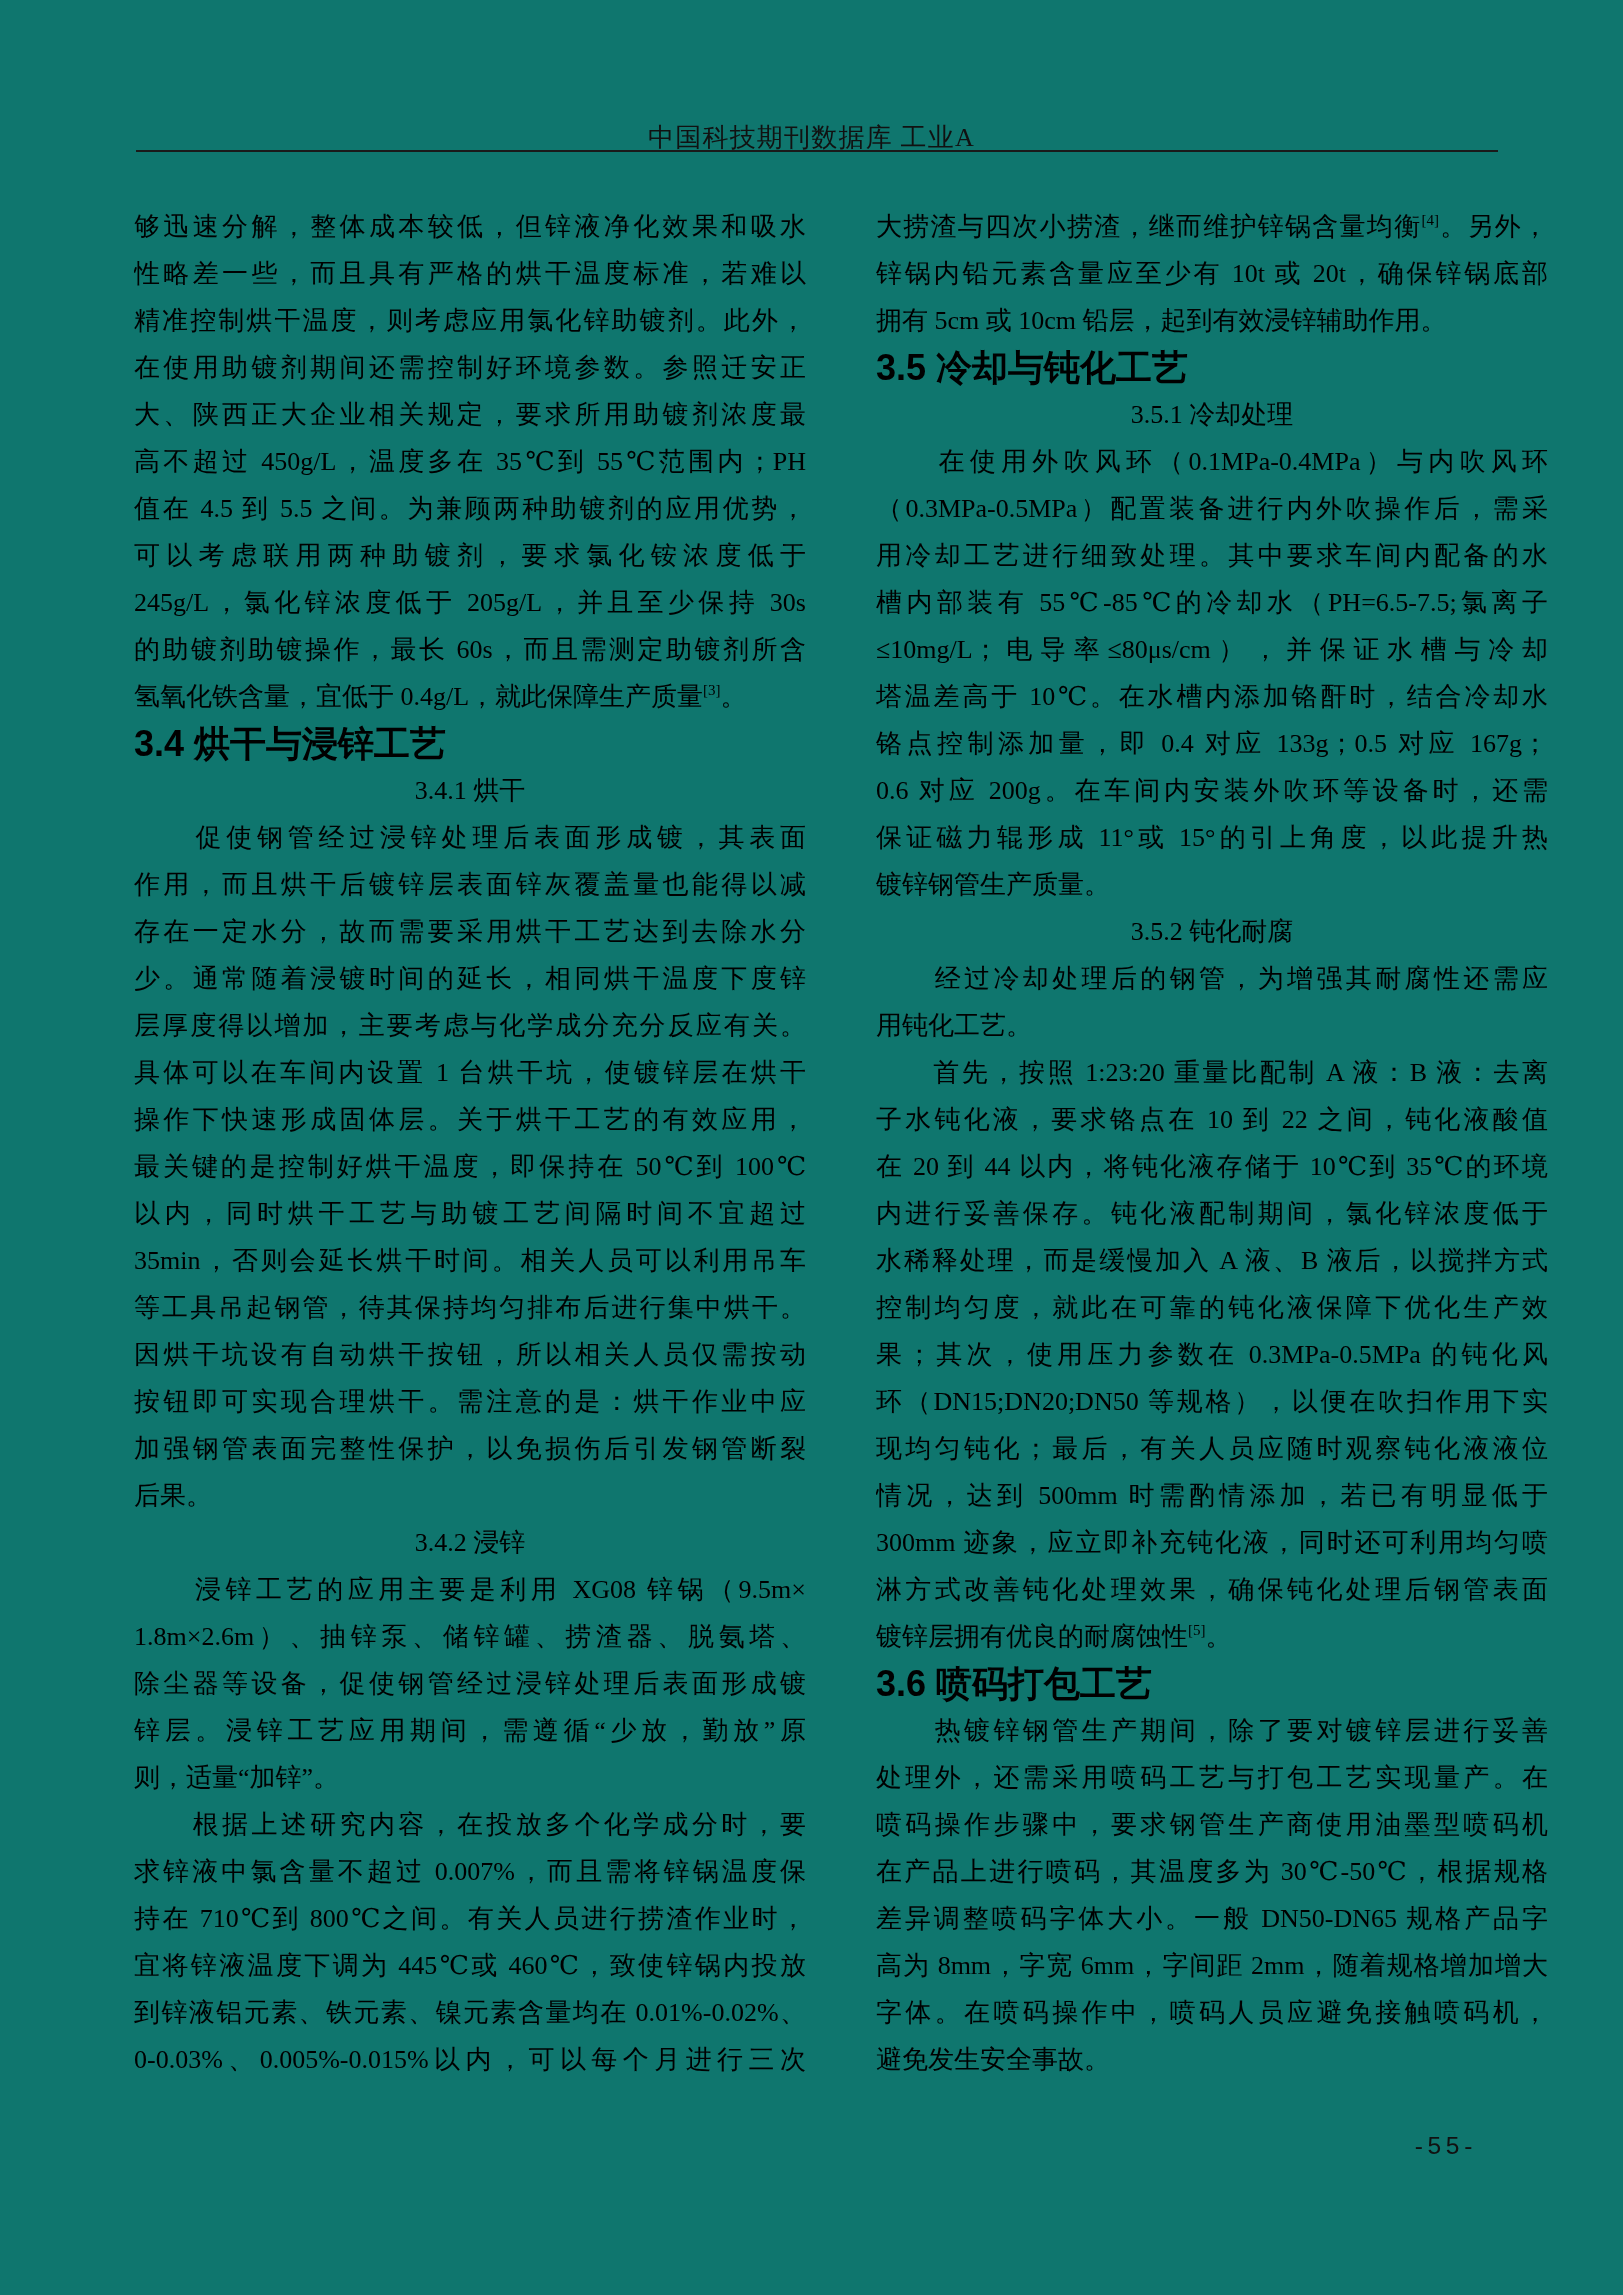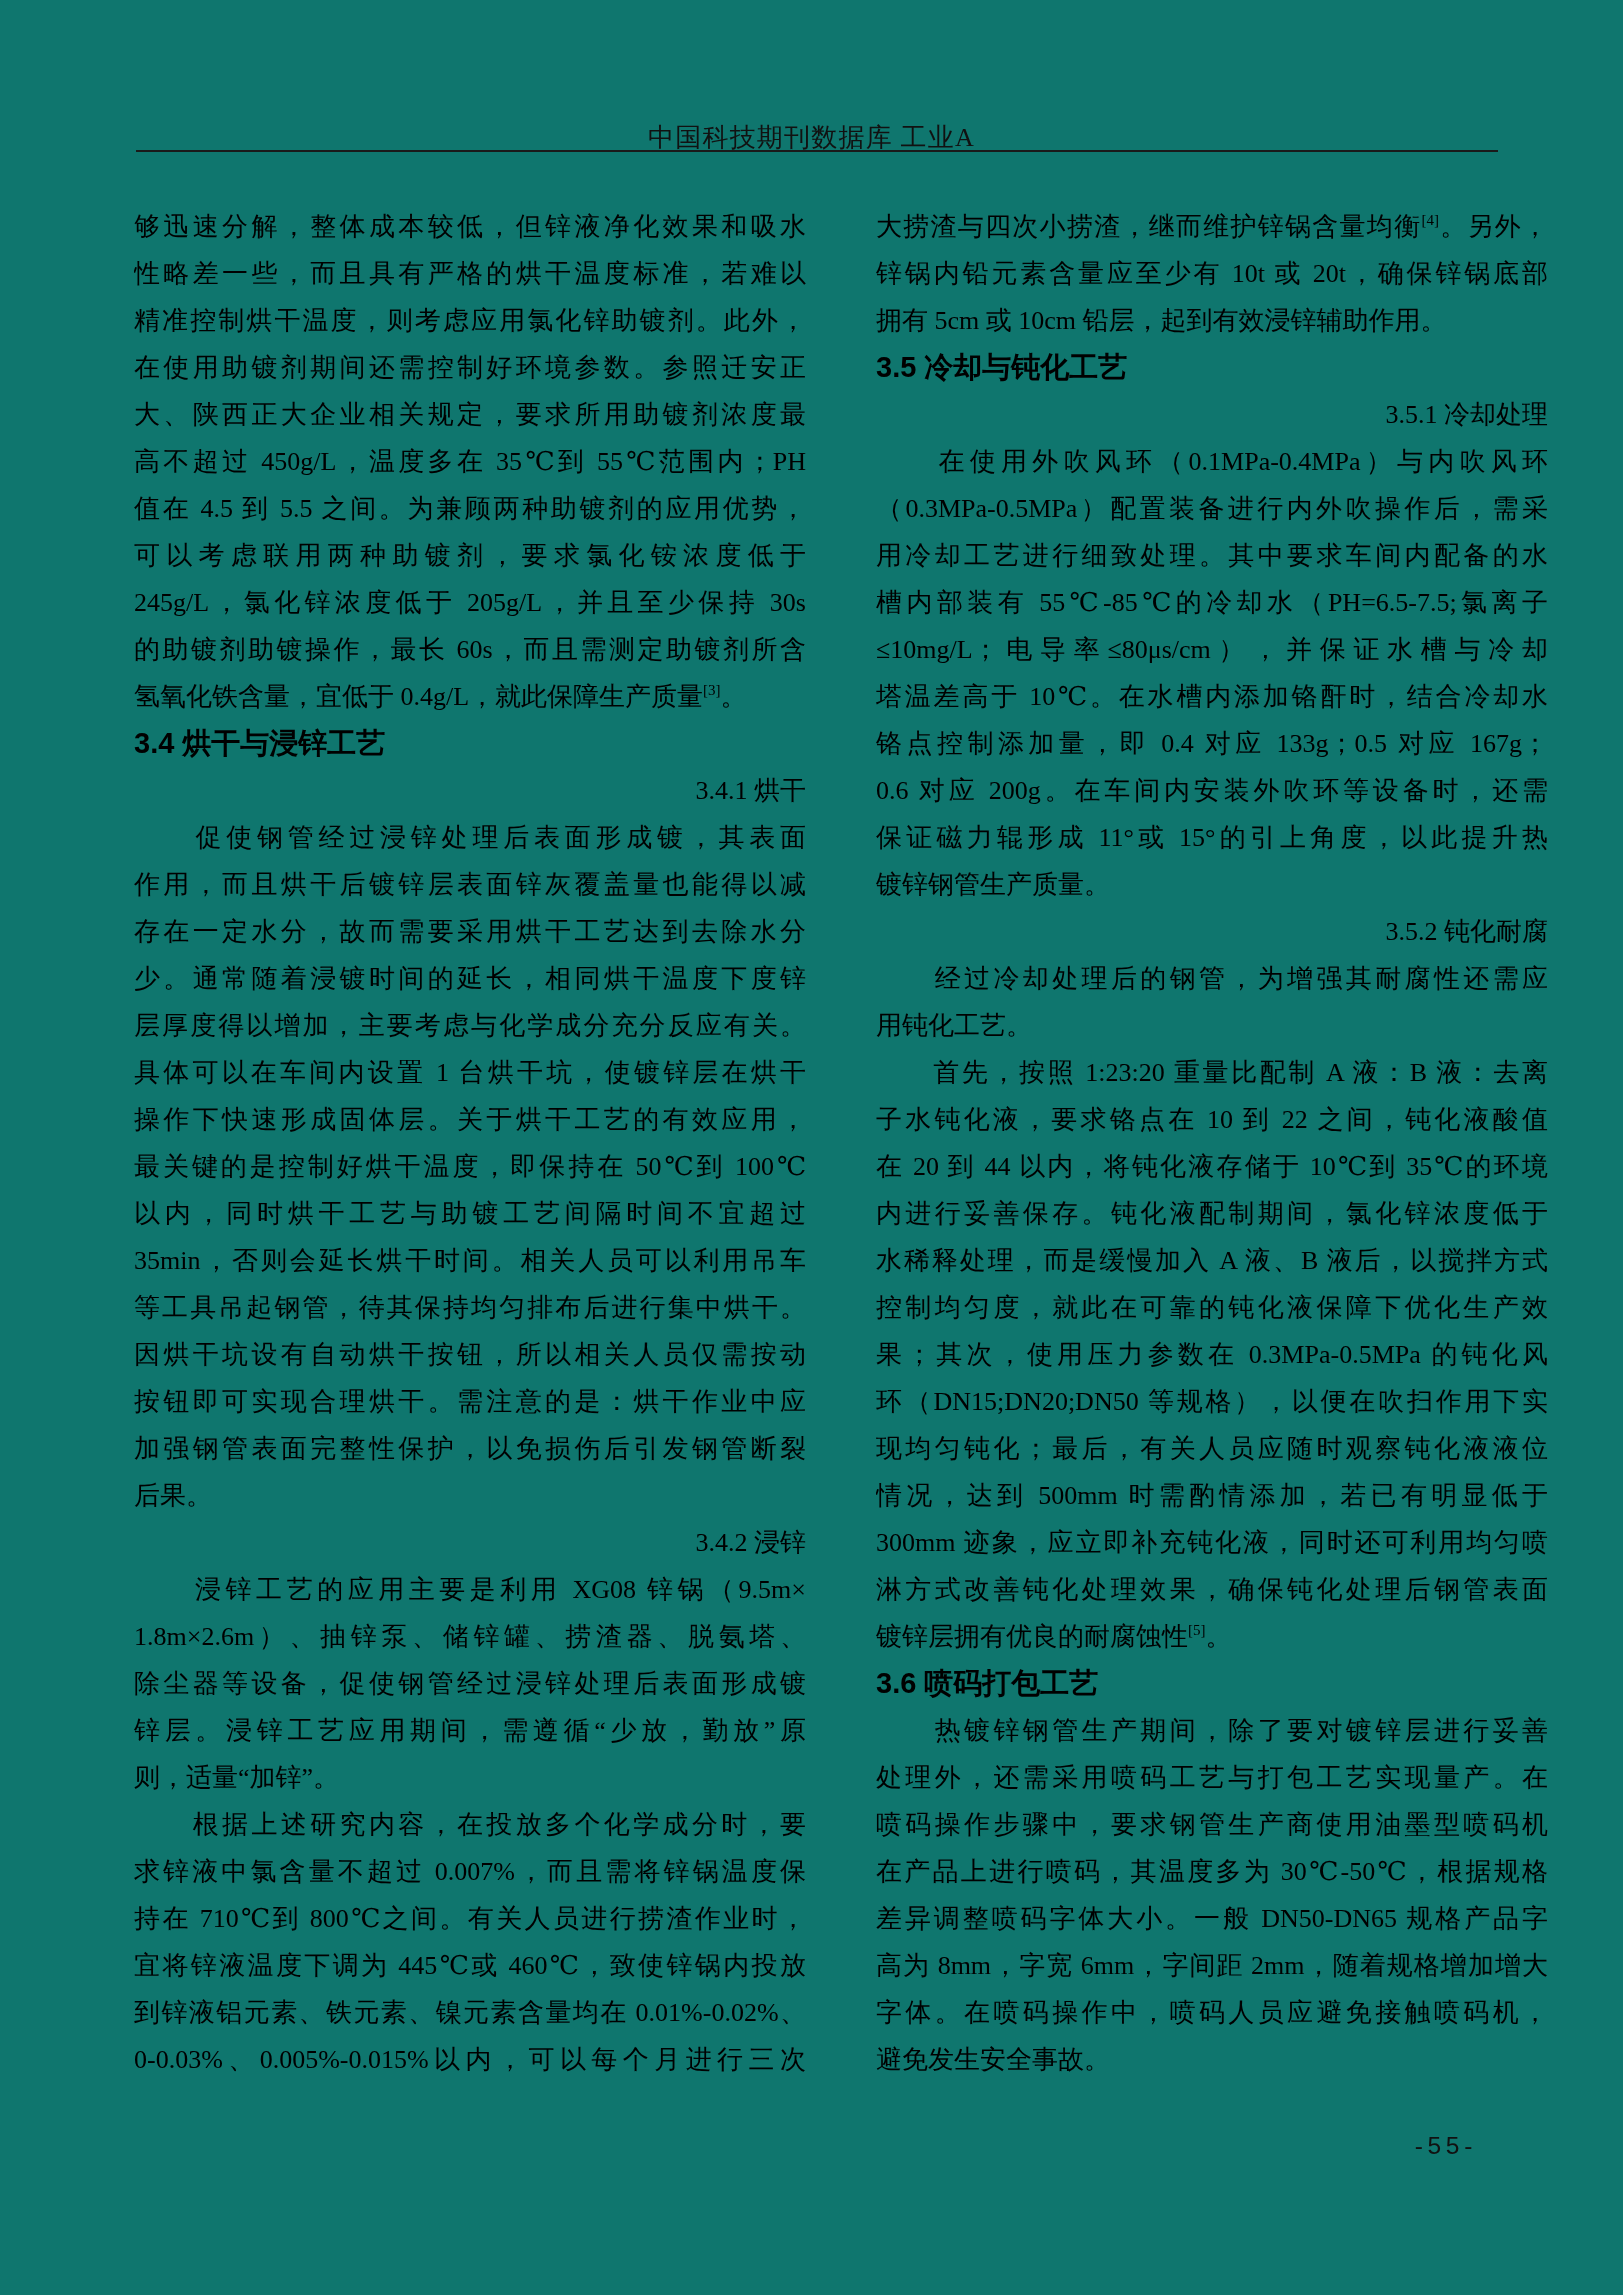--- a/index.html
+++ b/index.html
@@ -41,26 +41,26 @@
   .line.body{
     text-align:justify;
     text-align-last:justify;
   }
   .line.body.last{
     text-align-last:left;
   }
   .line.heading{
     font-family:"Liberation Sans","DejaVu Sans",sans-serif;
     font-weight:bold;
-    font-size:29px;
+    font-size:36px;
     text-align:left;
   }
   .line.subheading{
     font-size:26px;
-    text-align:right;
+    text-align:center;
   }
   sup.ref{
     font-size:15px;
     line-height:1;
     vertical-align:super;
     letter-spacing:0;
   }
   .page-number{
     position:absolute;
     top:2132px;right:146px;

